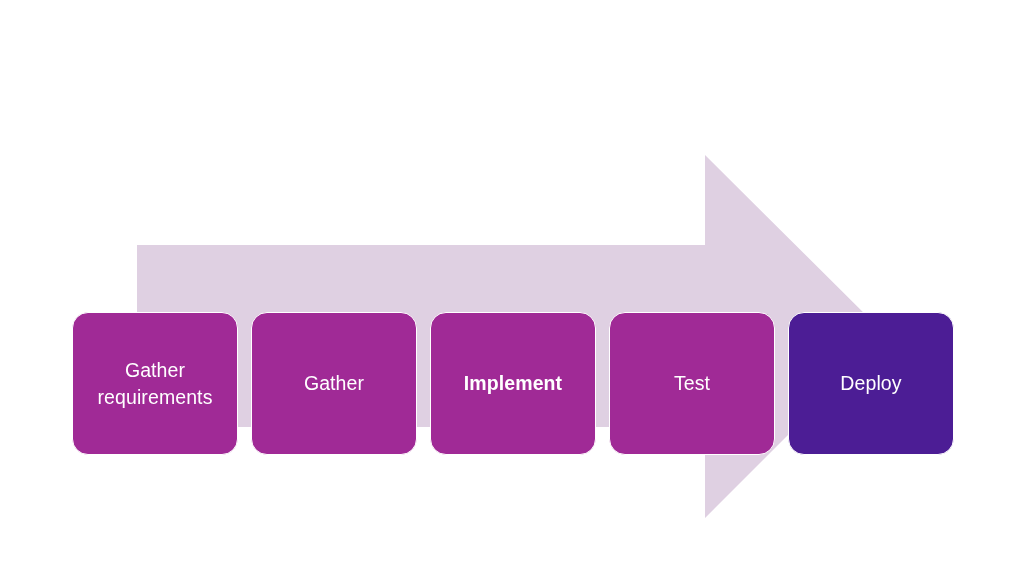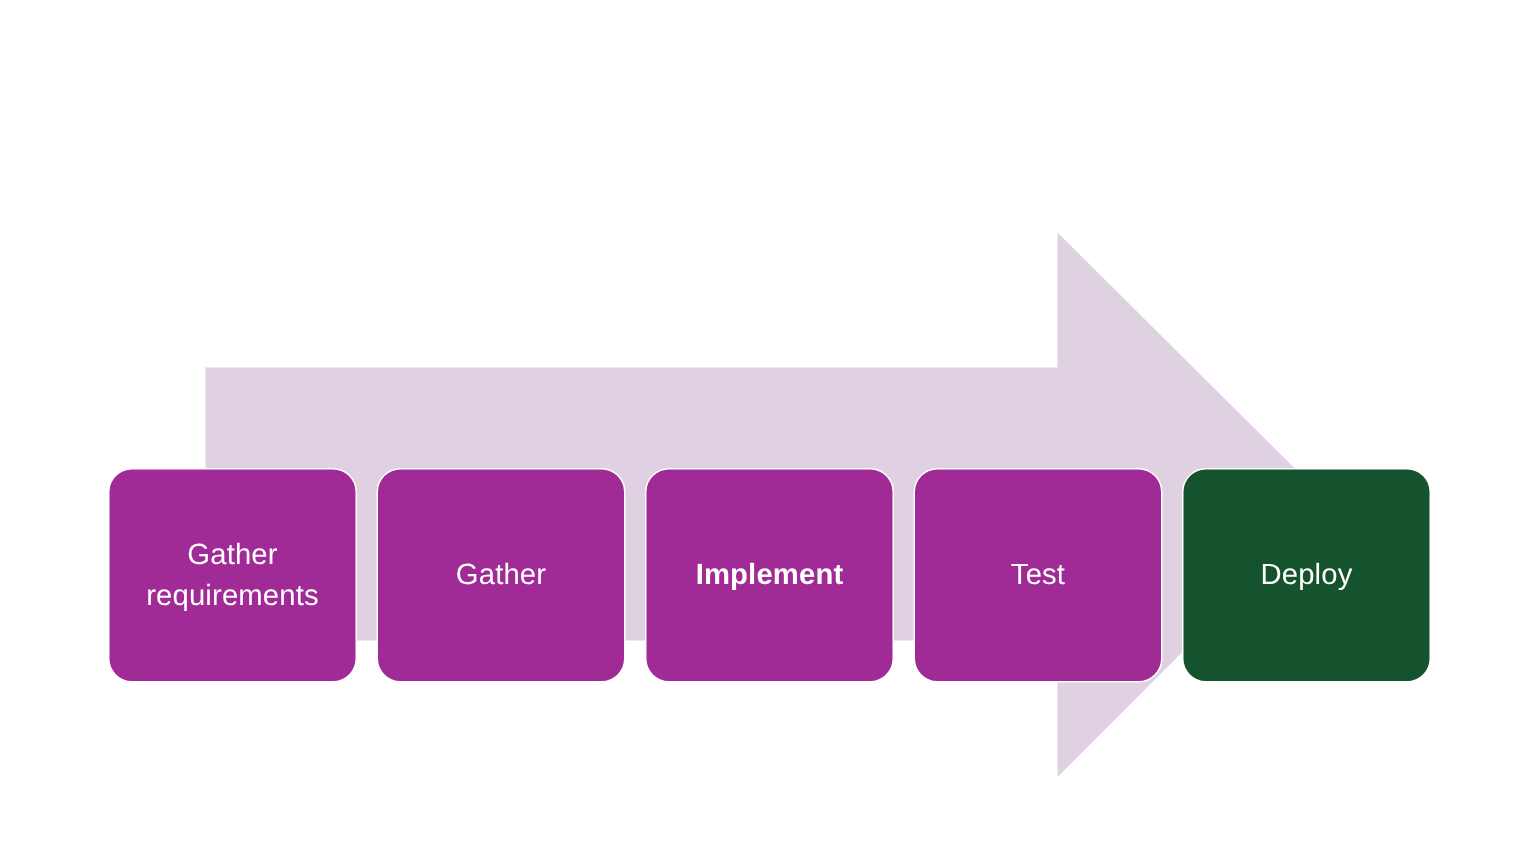--- a/index.html
+++ b/index.html
@@ -91,18 +91,18 @@
     </div>
 
     <div class="step-box" style="background: rgb(160, 42, 150); border-color: rgb(255, 255, 255); border-radius: 16px; height: 143px;">
       <span class="step-label" style="color: rgb(255, 255, 255); font-size: 19.5px; font-weight: bold;">Implement</span>
     </div>
 
     <div class="step-box" style="background: rgb(160, 42, 150); border-color: rgb(255, 255, 255); border-radius: 16px; height: 143px;">
       <span class="step-label" style="color: rgb(255, 255, 255); font-size: 19.5px;">Test</span>
     </div>
 
-    <div class="step-box" style="background: #14532d; border-color: rgb(255, 255, 255); border-radius: 16px; height: 143px; justify-content: center;">
+    <div class="step-box" style="background: #4c1d95; border-color: rgb(255, 255, 255); border-radius: 16px; height: 143px; justify-content: center;">
       <span class="step-label" style="color: rgb(255, 255, 255); font-size: 19.5px;">Deploy</span>
     </div>
 
   </div>
 </div>
 
 </body></html>

